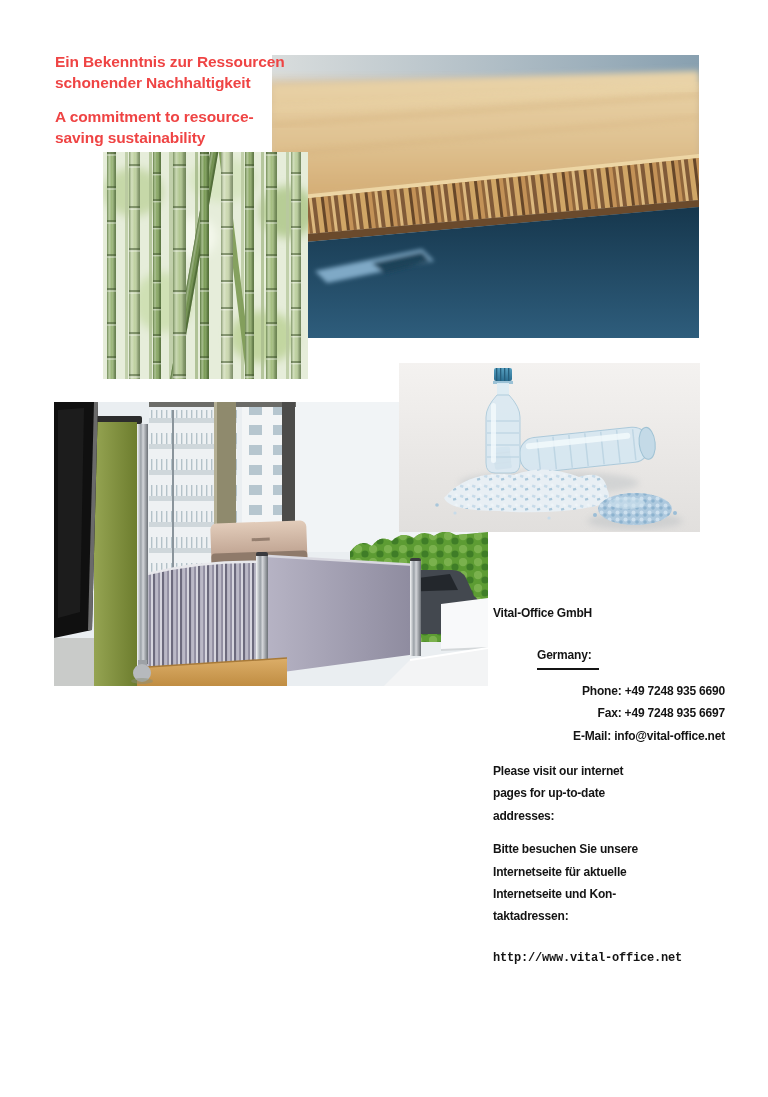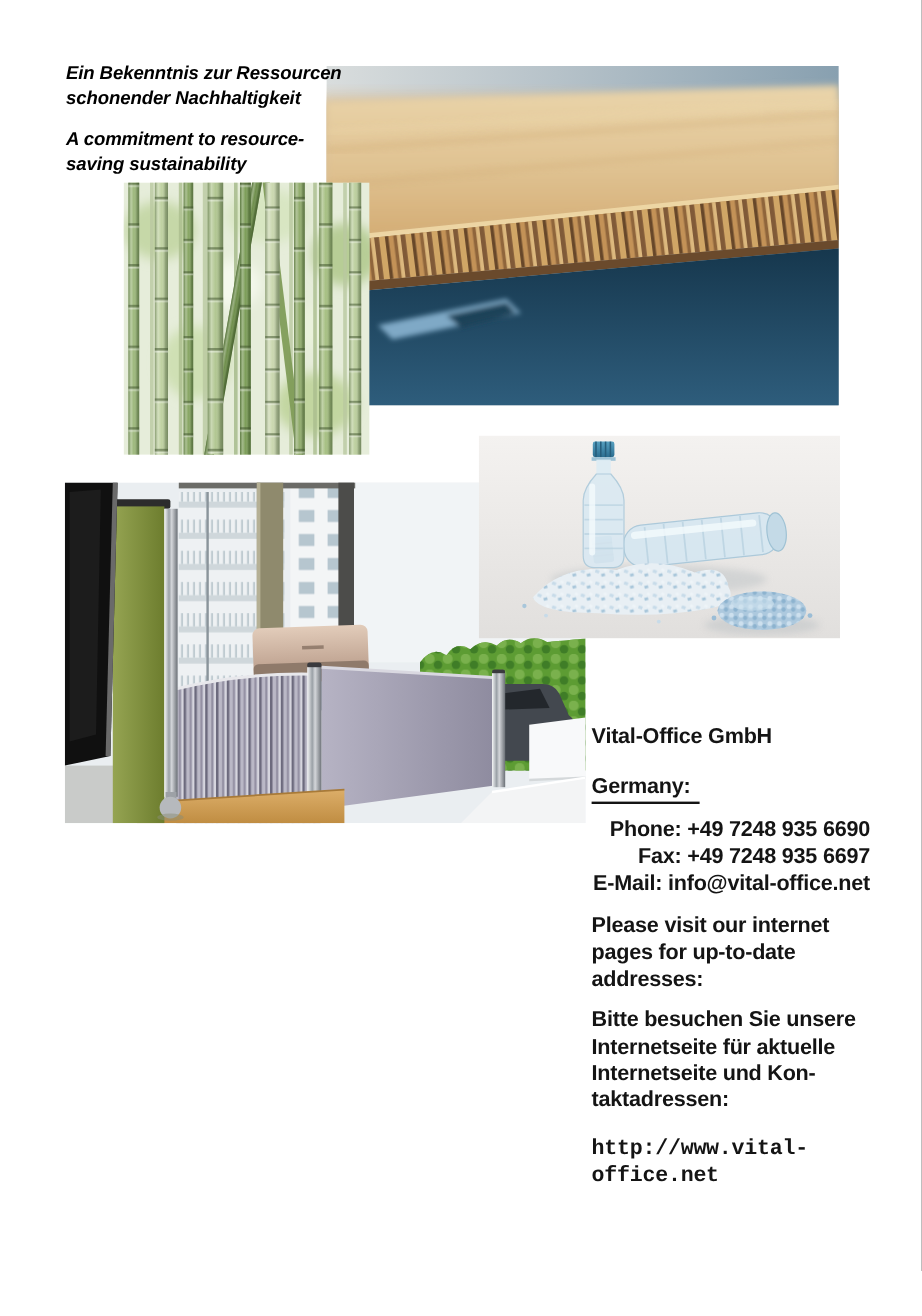--- a/index.html
+++ b/index.html
@@ -13,24 +13,24 @@
 
   .headline{
     position:absolute;left:55px;top:51px;
     font-size:15.5px;line-height:21px;font-weight:700;
     letter-spacing:-0.1px;color:#6f6f6f;
   }
   .headline .en{margin-top:13px;}
 
   .contact{
     position:absolute;left:493px;top:602px;width:232px;
-    font-size:18px;line-height:22.4px;font-weight:700;
+    font-size:12px;line-height:22.4px;font-weight:700;
     color:#141414;letter-spacing:-0.2px;
   }
-  .contact .address{margin-top:20px;}
+  .contact .address{margin-top:20px;margin-left:44px;}
   .contact .phones{margin-top:10px;text-align:right;}
   .contact .visit-en{margin-top:13px;}
   .contact .visit-de{margin-top:11px;}
   .contact .website{margin-top:19px;font-family:Liberation Mono, monospace;}
   .country{display:inline-block;border-bottom:2px solid #141414;padding-right:8px;padding-bottom:1px;}
 </style>
 </head>
 <body>
 
 <div class="page">
@@ -337,21 +337,21 @@
         <circle cx="150" cy="155" r="1.6" fill="#c7dbe9"></circle>
 
       <ellipse cx="236" cy="146" rx="37" ry="16" fill="#adc9de"></ellipse>
       <ellipse cx="236" cy="146" rx="37" ry="16" fill="url(#bot-gran)"></ellipse>
       <ellipse cx="228" cy="140" rx="18" ry="6" fill="#cfe2ef" opacity="0.6"></ellipse>
       <circle cx="196" cy="152" r="2" fill="#9bbdd6"></circle>
         <circle cx="276" cy="150" r="2" fill="#9bbdd6"></circle>
     </svg>
   </div>
 
-  <div class="headline" style="color: #000000; font-style: italic;">
+  <div class="headline" style="color: #ef4444;">
     <div class="de">
       <div>Ein Bekenntnis zur Ressourcen</div>
       <div>schonender Nachhaltigkeit</div>
     </div>
     <div class="en">
       <div>A commitment to resource-</div>
       <div>saving sustainability</div>
     </div>
   </div>
 

